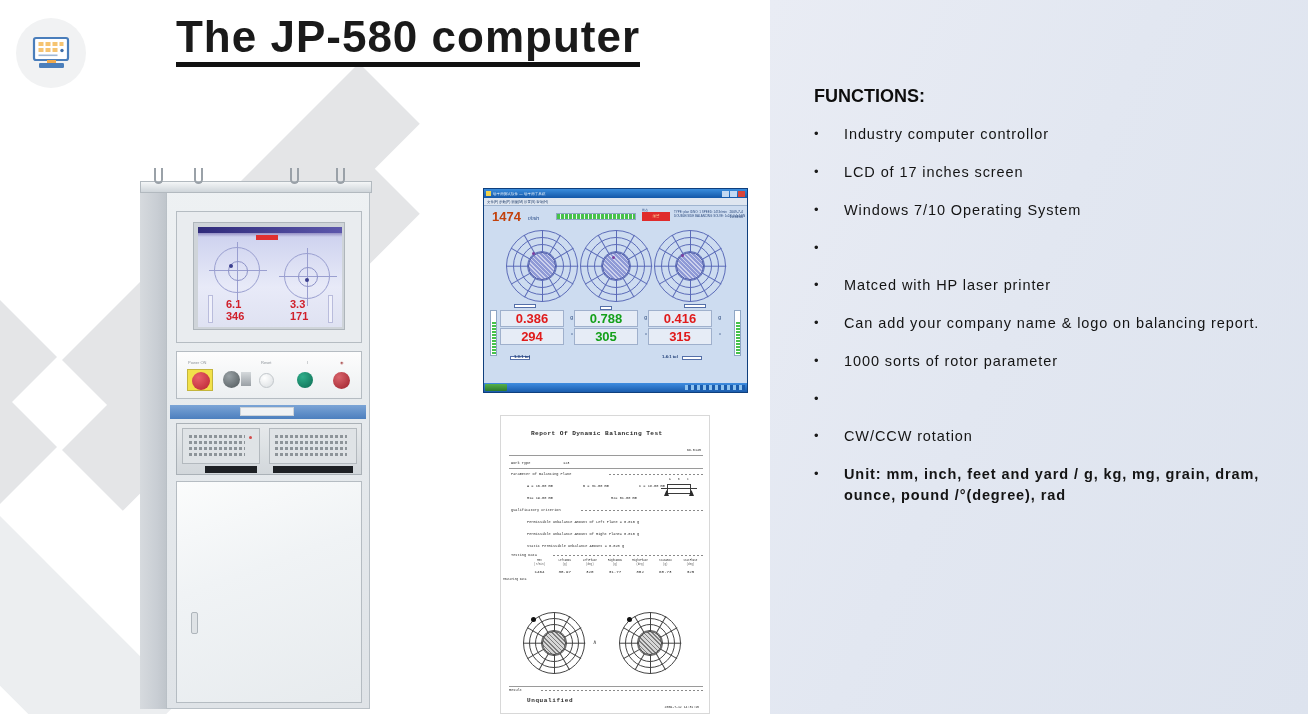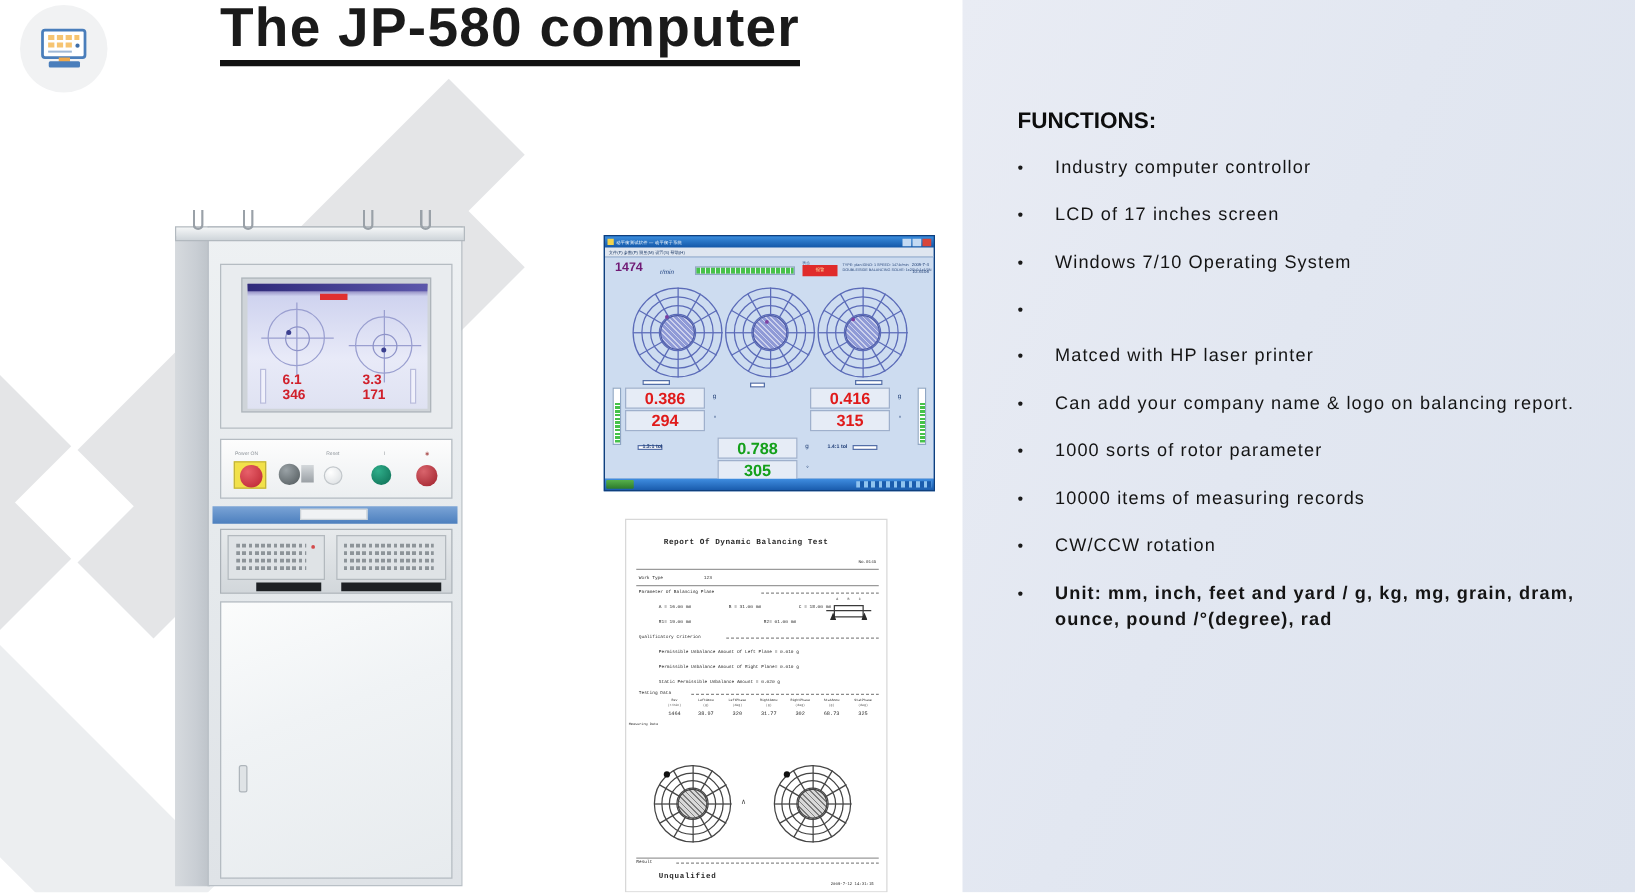--- a/index.html
+++ b/index.html
@@ -34,21 +34,21 @@
   .chev-d {
     left:62px; top:450px; width:420px; height:86px;
     transform: rotate(-45deg); transform-origin: left top;
   }
   .chev-e {
     left:-30px; top:486px; width:300px; height:120px;
     transform: rotate(45deg); transform-origin:left top; background:#eceef0;
   }
 
   
-  .header { position:absolute; left:0; top:0; width:842px; height:110px; z-index:5; }
+  .header { position:absolute; left:0; top:14px; width:842px; height:110px; z-index:5; }
   .logo-badge {
     position:absolute; left:16px; top:4px; width:70px; height:70px;
     border-radius:50%; background:#f1f2f3;
     display:flex; align-items:center; justify-content:center;
   }
   .title-block {
     position:absolute; left:108px; top:-2px; width:600px;
     text-align:center;
   }
   .title-line {
@@ -166,21 +166,21 @@
   .sw-title .t-btns i { width:7px; height:6px; display:block; background:#c3d9f2; }
   .sw-title .t-btns i.close { background:#d7453b; }
 
   .sw-menu { position:absolute; left:0; top:9px; width:100%; height:8px;
              background:#dfe6f0; border-bottom:1px solid #9fb4cf;
              font-size:3.4px; color:#25406b; padding:1.5px 3px; white-space:nowrap; }
 
   .sw-body { position:absolute; left:0; top:17px; width:100%; bottom:9px; background:#cddcf0; }
 
   .sw-statrow { position:absolute; left:0; top:0; width:100%; height:22px; }
-  .rpm { position:absolute; left:8px; top:3px; font-size:10px; font-weight:bold; color:#701a75;
+  .rpm { position:absolute; left:8px; top:3px; font-size:13px; font-weight:bold; color:#c2410c;
          font-family:"Liberation Sans", sans-serif; }
   .rpm-unit { position:absolute; left:44px; top:9px; font-size:5px; color:#1b3f7e; font-style:italic; }
   .prog { position:absolute; left:72px; top:7px; width:80px; height:7px;
           background:#eef1f6; border:1px solid #8fa6c4;
           background-image:repeating-linear-gradient(90deg,#46c24a 0 3px,#eef1f6 3px 4px); }
   .alarm { position:absolute; left:158px; top:6px; width:28px; height:9px; background:#e02b2b;
            color:#ffe9a8; font-size:3.4px; text-align:center; line-height:9px; }
   .alarm-cap { position:absolute; left:158px; top:2px; font-size:3px; color:#2b4a80; }
   .meta { position:absolute; left:190px; top:4px; font-size:3px; color:#2c4a7d; line-height:4px; white-space:nowrap; }
   .stamp { position:absolute; right:4px; top:4px; font-size:3.4px; color:#1d3c72; text-align:right; line-height:5px; }
@@ -196,21 +196,21 @@
                   transform-origin:center center; }
   .polar .hub { position:absolute; left:22px; top:22px; width:28px; height:28px; border-radius:50%;
                 background:#8f9ad6;
                 background-image:repeating-linear-gradient(45deg, rgba(255,255,255,.55) 0 1px, transparent 1px 3px);
                 border:0.6px solid #4c5aa6; }
   .polar .mark { position:absolute; width:3px; height:3px; border-radius:50%; background:#7d3fa0; }
   .p1 { left:22px; } .p2 { left:96px; } .p3 { left:170px; }
 
   .valrow { position:absolute; top:104px; width:100%; height:52px; }
   .valgroup { position:absolute; width:72px; }
-  .vg1 { left:16px; } .vg2 { left:90px;margin-top:40px; } .vg3 { left:164px; }
+  .vg1 { left:16px; } .vg2 { left:90px; } .vg3 { left:164px; }
   .vbox { width:64px; height:17px; background:#e6ecf6; border:1px solid #9fb0cc;
           text-align:center; font-weight:bold; font-size:13px; line-height:16px;
           font-family:"Liberation Sans", sans-serif; }
   .vbox.g { margin-top:1px; }
   .vred { color:#e01b1b; } .vgrn { color:#14a01a; }
   .unit { position:absolute; right:-1px; font-size:5px; color:#1c3b72; }
   .unit.u1 { top:4px; } .unit.u2 { top:22px; }
   .tol { position:absolute; top:44px; font-size:4.2px; color:#1b3a74; font-weight:bold; }
   .tol.t1 { left:14px; } .tol.t3 { left:14px; }
 
@@ -649,21 +649,20 @@
       <div class="fn-item">
         <span class="fn-bullet">•</span>
         <span class="fn-text" style="max-width:420px;">Can add your company name &amp; logo on balancing report.</span>
       </div>
       <div class="fn-item">
         <span class="fn-bullet">•</span>
         <span class="fn-text">1000 sorts of rotor parameter</span>
       </div>
       <div class="fn-item">
         <span class="fn-bullet">•</span>
-        <span class="fn-text">10000 items of measuring records</span>
       </div>
       <div class="fn-item">
         <span class="fn-bullet">•</span>
         <span class="fn-text">CW/CCW rotation</span>
       </div>
       <div class="fn-item">
         <span class="fn-bullet">•</span>
         <span class="fn-text" style="max-width:470px;font-weight:bold;">Unit: mm, inch, feet and yard / g, kg, mg, grain, dram, ounce, pound /°(degree), rad</span>
       </div>
     </div>

